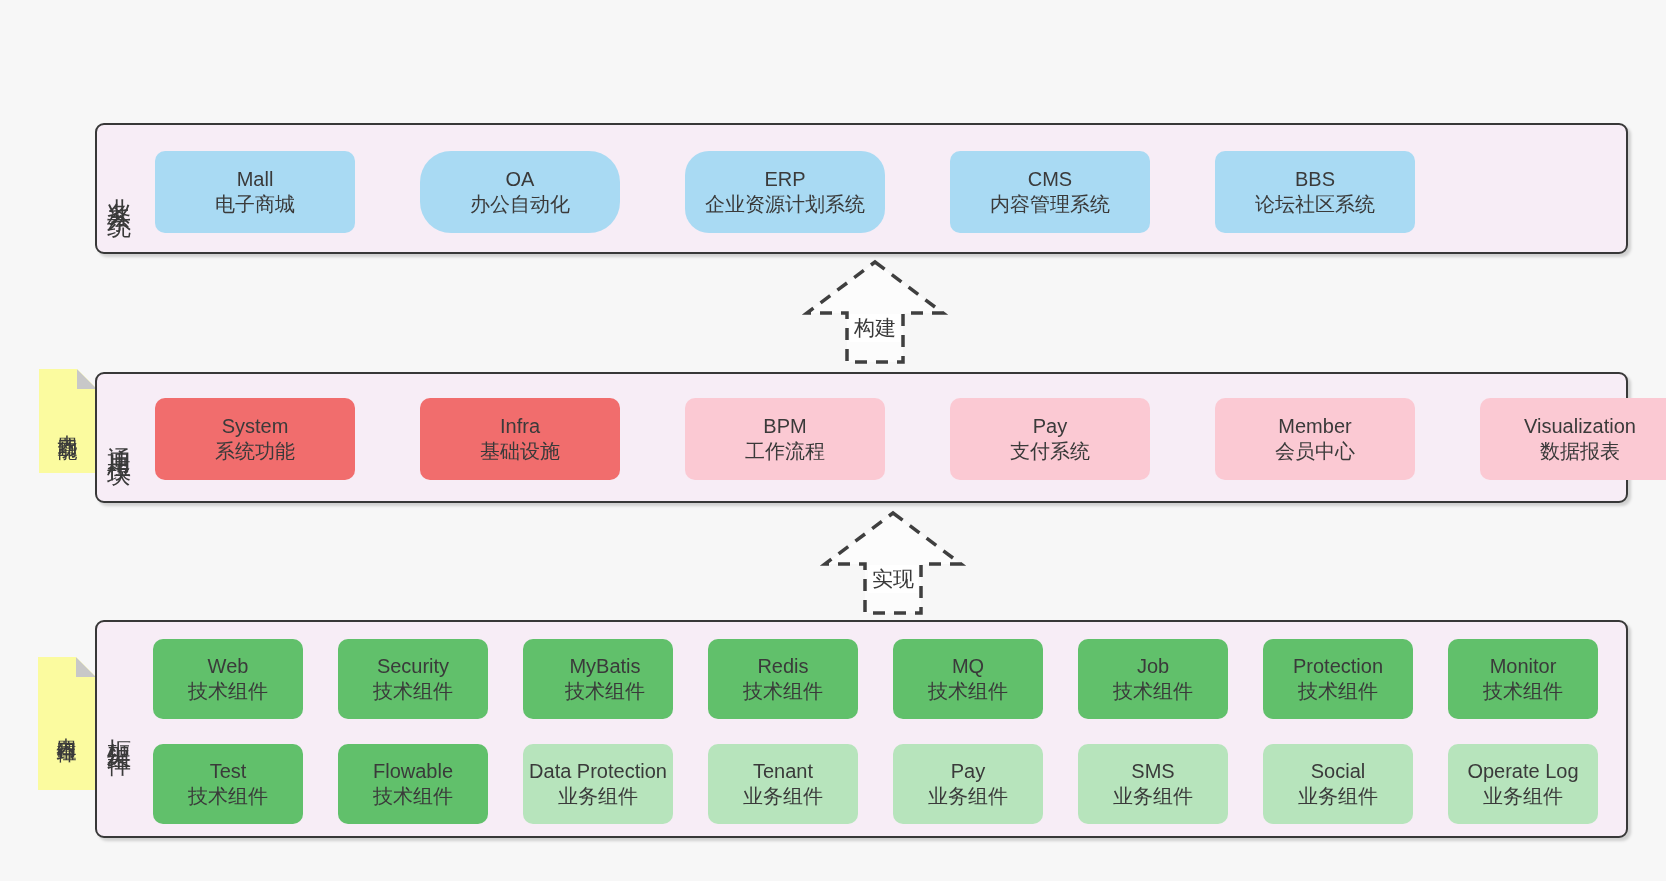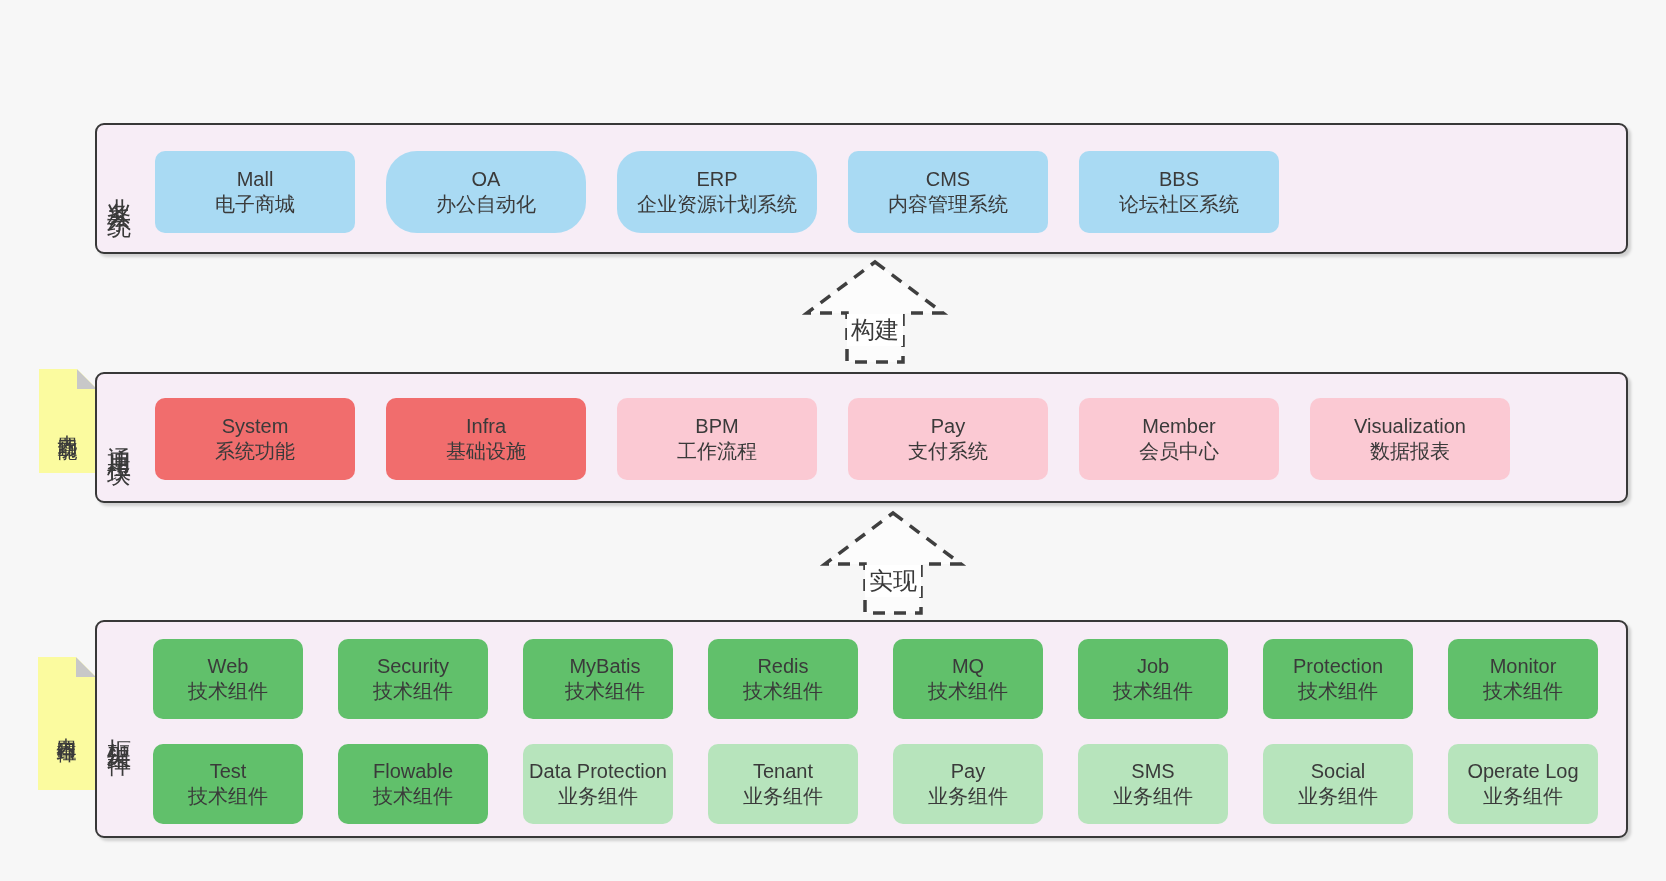--- a/index.html
+++ b/index.html
@@ -13,21 +13,21 @@
              box-shadow:3px 3px 3px rgba(0,0,0,0.16);}
   #layer-business{top:123px;height:131px;}
   #layer-modules{top:372px;height:131px;}
   #layer-framework{top:620px;height:218px;}
 
   .vlabel{position:absolute;left:9px;top:50%;transform:translateY(-50%);
           writing-mode:vertical-rl;text-orientation:upright;
           font-size:24px;line-height:26px;letter-spacing:5px;color:#3a3a3a;white-space:nowrap;}
 
   
-  .row6{position:absolute;left:58px;top:26px;display:flex;gap:31px;}
+  .row6{position:absolute;left:58px;top:26px;display:flex;gap:65px;}
   .grid8{position:absolute;left:56px;top:17px;display:grid;
          grid-template-columns:repeat(8,150px);column-gap:35px;row-gap:25px;}
   .box{width:200px;height:82px;border-radius:10px;display:flex;flex-direction:column;
        align-items:center;justify-content:center;text-align:center;box-sizing:border-box;padding:2px;}
   .gbox{width:150px;height:80px;border-radius:10px;}
   .box-title{font-size:20px;line-height:25px;color:#3a3a3a;}
   .box-sub{font-size:20px;line-height:25px;color:#3a3a3a;}
 
   
   .note{position:absolute;background:#fbfb9f;
@@ -38,21 +38,21 @@
         clip-path:polygon(0 0,100% 100%,0 100%);}
   .ntext{position:absolute;left:50%;top:52%;transform:translate(-50%,-50%);
          writing-mode:vertical-rl;text-orientation:upright;
          font-size:20px;line-height:22px;letter-spacing:2px;color:#3a3a3a;white-space:nowrap;}
 
   
   .arrow{position:absolute;width:170px;height:108px;}
   #arrow-build{left:790px;top:258px;}
   #arrow-implement{left:808px;top:509px;}
   .arrow-label{position:absolute;left:50%;top:56px;transform:translateX(-50%);
-               background:#ffffff;padding:0 4px;font-size:24px;color:#3a3a3a;white-space:nowrap;}
+               background:#ffffff;padding:0 4px;font-size:21px;color:#3a3a3a;white-space:nowrap;}
 </style>
 </head>
 <body>
 
 <div class="canvas">
 
   <div class="note" id="note-modules">
     <span class="fold"></span>
     <span class="ntext">内置功能</span>
   </div>

